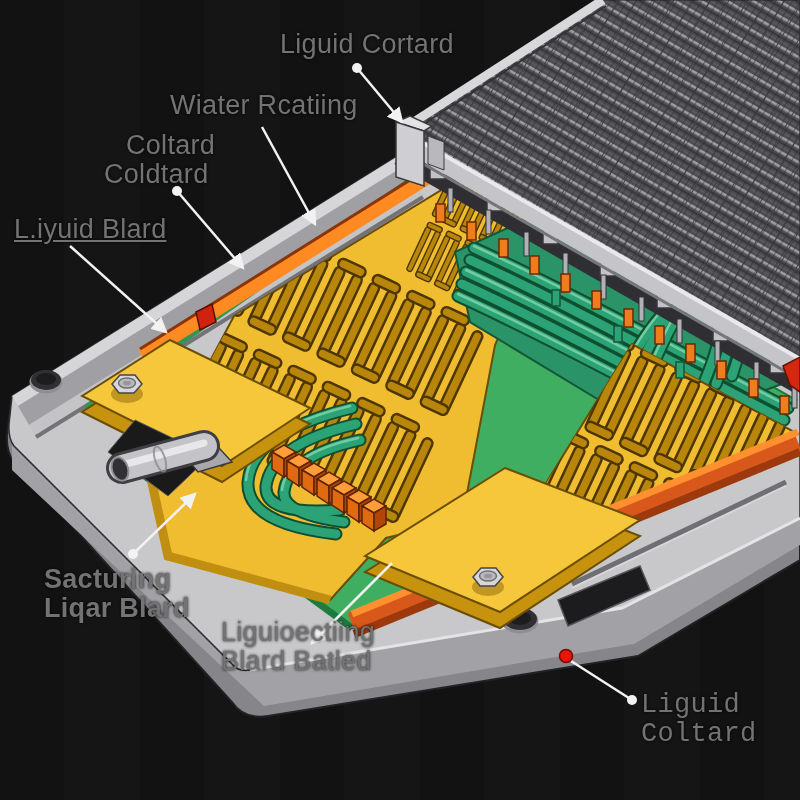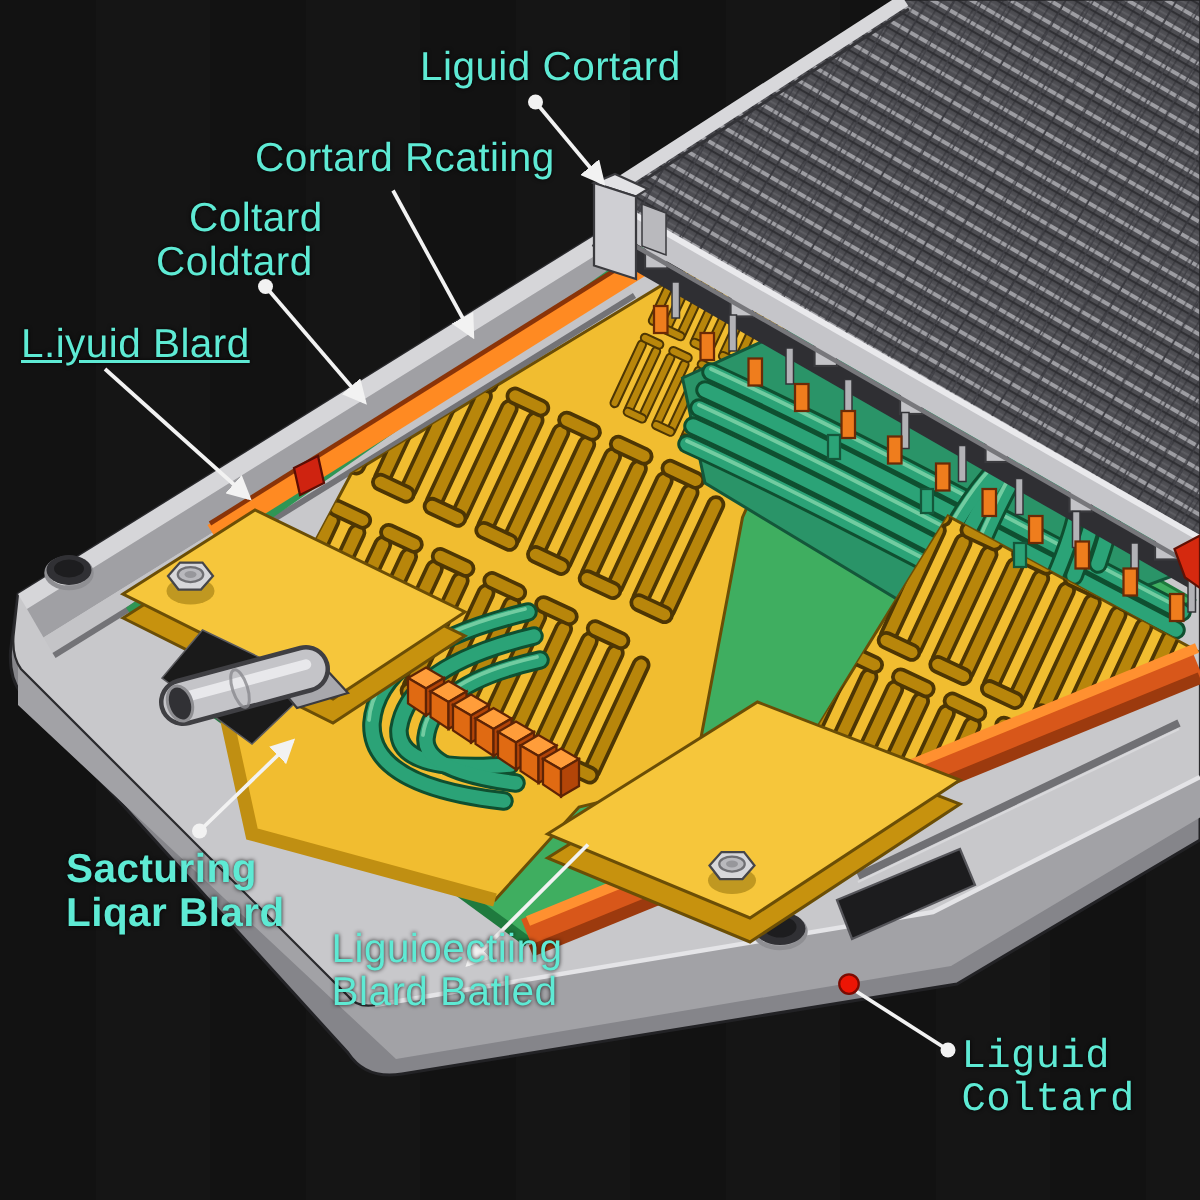--- a/index.html
+++ b/index.html
@@ -1,19 +1,19 @@
 <!DOCTYPE html>
 <html><head>
 <meta charset="utf-8">
 <style>
   html,body{margin:0;padding:0;background:#0e0e0e;}
   #stage{position:relative;width:800px;height:800px;background:#141414;overflow:hidden;
          font-family:"Liberation Sans", sans-serif;}
   #art{position:absolute;left:0;top:0;}
-  .label{position:absolute;color:#5eead4;font-size:27px;line-height:29px;letter-spacing:.3px;
+  .label{position:absolute;color:#737373;font-size:27px;line-height:29px;letter-spacing:.3px;
          text-shadow:0 0 3px rgba(0,0,0,.9);white-space:nowrap;}
   .label .ind{padding-left:22px;}
 </style>
 </head>
 <body>
 
 <div id="stage">
 
 <svg id="art" width="800" height="800" viewBox="0 0 800 800">
   <defs>
@@ -361,21 +361,21 @@
       <path d="M632,700 L571,661" fill="none"></path>
     </g>
     <circle cx="566" cy="656" r="6.5" fill="#ec1505" stroke="#7a0b02" stroke-width="1.5"></circle>
   </g>
 </svg>
 
   <div class="label" style="left:280px;top:30px;">
     <div>Liguid Cortard</div>
   </div>
   <div class="label" style="left:170px;top:91px;">
-    <div>Cortard Rcatiing</div>
+    <div>Wiater Rcatiing</div>
   </div>
   <div class="label" style="left:104px;top:131px;">
     <div class="ind">Coltard</div>
     <div>Coldtard</div>
   </div>
   <div class="label" style="left:14px;top:215px;text-decoration:underline;">
     <div>L.iyuid Blard</div>
   </div>
   <div class="label" style="left:44px;top:565px;font-weight:bold;">
     <div>Sacturing</div>

